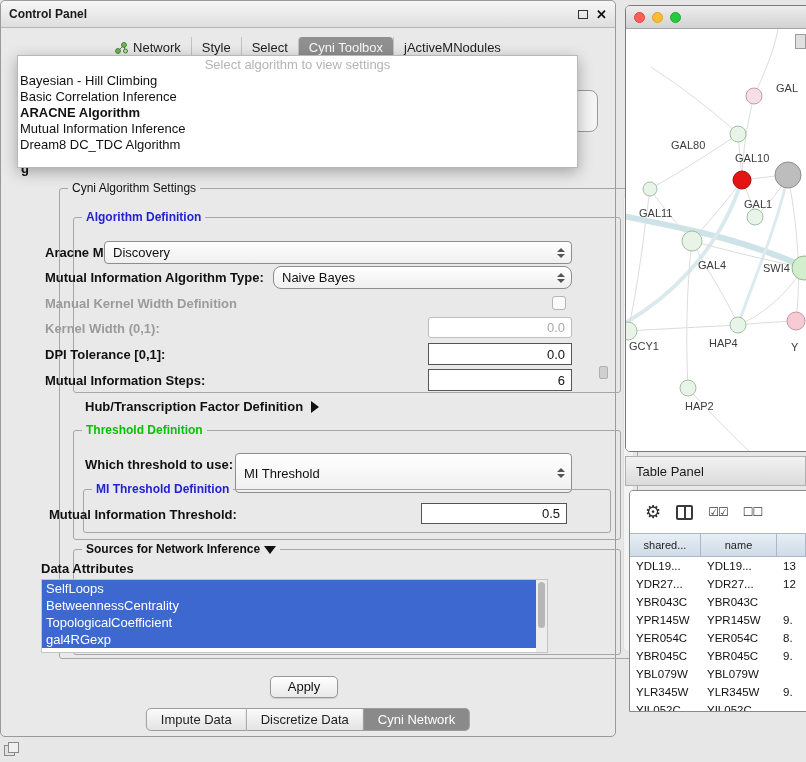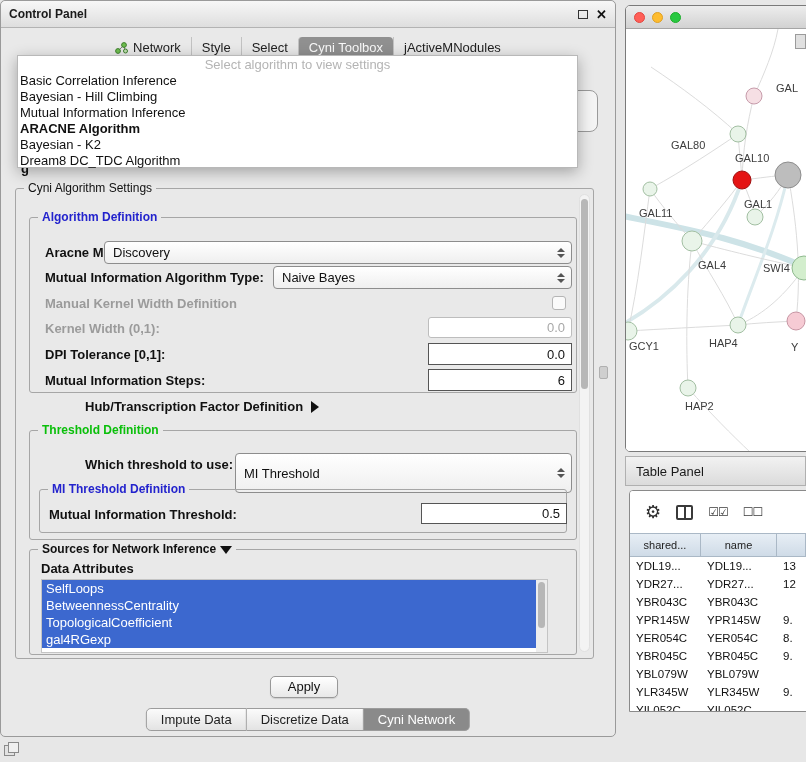--- a/index.html
+++ b/index.html
@@ -22,21 +22,21 @@
   
   .algo-popup { position:absolute; left:17px; top:55px; width:561px; height:113px; background:#ffffff; border:1px solid #b8b8b8; box-shadow:0 4px 14px rgba(0,0,0,.3); z-index:100; }
   .popup-placeholder { height:17px; line-height:17px; text-align:center; color:#b4b4b4; font-size:13px; }
   .popup-item { height:16px; line-height:16px; padding-left:2px; font-size:13px; color:#111; }
   .popup-item.selected { font-weight:bold; }
 
   .combo-fragment { position:absolute; left:566px; top:89px; width:31px; height:42px; border:1px solid #9a9a9a; border-radius:8px; background:#f4f4f4; z-index:5; }
   .partial-g { position:absolute; left:20px; top:160px; font-size:13px; font-weight:bold; z-index:4; }
 
   
-  .group { position:absolute; border:1px solid #a6a6a6; border-radius:3px; }
+  .group { position:absolute; border:1px solid #a6a6a6; border-radius:3px;margin-left:44px; }
   .group-title { position:absolute; top:-8px; left:8px; background:#e9e9e9; padding:0 4px; font-size:12px; color:#111; white-space:nowrap; }
   .group-title.blue { color:#2323cd; font-weight:bold; }
   .group-title.green { color:#0abf0a; font-weight:bold; }
 
   .flabel { position:absolute; font-size:13px; font-weight:bold; color:#111; white-space:nowrap; line-height:20px; }
   .flabel.disabled { color:#9b9b9b; }
 
   .combo { position:absolute; background:linear-gradient(#ffffff,#efefef); border:1px solid #8d8d8d; border-radius:4px; font-size:13px; display:flex; align-items:center; padding-left:8px; }
   .arrows { position:absolute; right:6px; top:50%; transform:translateY(-50%); display:flex; flex-direction:column; gap:2px; }
   .tri-up { width:0; height:0; border-left:4px solid transparent; border-right:4px solid transparent; border-bottom:4px solid #555; }
@@ -158,21 +158,21 @@
     <span class="flabel" style="left:44px; top:242px;">Aracne Mode:</span>
     <div class="combo" style="left:103px; top:240px; width:468px; height:23px;">
       <span>Discovery</span>
       <span class="arrows">
           <span class="tri-up"></span>
           <span class="tri-down"></span>
         </span>
     </div>
 
     <span class="flabel" style="left:44px; top:267px;">Mutual Information Algorithm Type:</span>
-    <div class="combo" style="left:272px; top:265px; width:299px; height:23px;">
+    <div class="combo" style="left:272px; top:265px; width:299px; height:23px;border-radius:8px;">
       <span>Naive Bayes</span>
       <span class="arrows">
           <span class="tri-up"></span>
           <span class="tri-down"></span>
         </span>
     </div>
 
     <span class="flabel disabled" style="left:44px; top:293px;">Manual Kernel Width Definition</span>
     <span class="checkbox" style="left:551px; top:295px;"></span>
 
@@ -235,25 +235,24 @@
 
     <div class="seg-tabs">
       <div class="seg">Impute Data</div>
       <div class="seg">Discretize Data</div>
       <div class="seg active">Cyni Network</div>
     </div>
   </div>
 
   <div class="algo-popup">
     <div class="popup-placeholder">Select algorithm to view settings</div>
+    <div class="popup-item">Bayesian - Hill Climbing</div>
     <div class="popup-item">Basic Correlation Inference</div>
-    <div class="popup-item">Bayesian - Hill Climbing</div>
+    <div class="popup-item selected">ARACNE Algorithm</div>
     <div class="popup-item">Mutual Information Inference</div>
-    <div class="popup-item selected">ARACNE Algorithm</div>
-    <div class="popup-item">Bayesian - K2</div>
     <div class="popup-item">Dream8 DC_TDC Algorithm</div>
   </div>
 
   <div class="grip"></div>
 
   <div class="net-window">
     <div class="net-titlebar">
       <span class="light red"></span>
       <span class="light yellow"></span>
       <span class="light green"></span>

